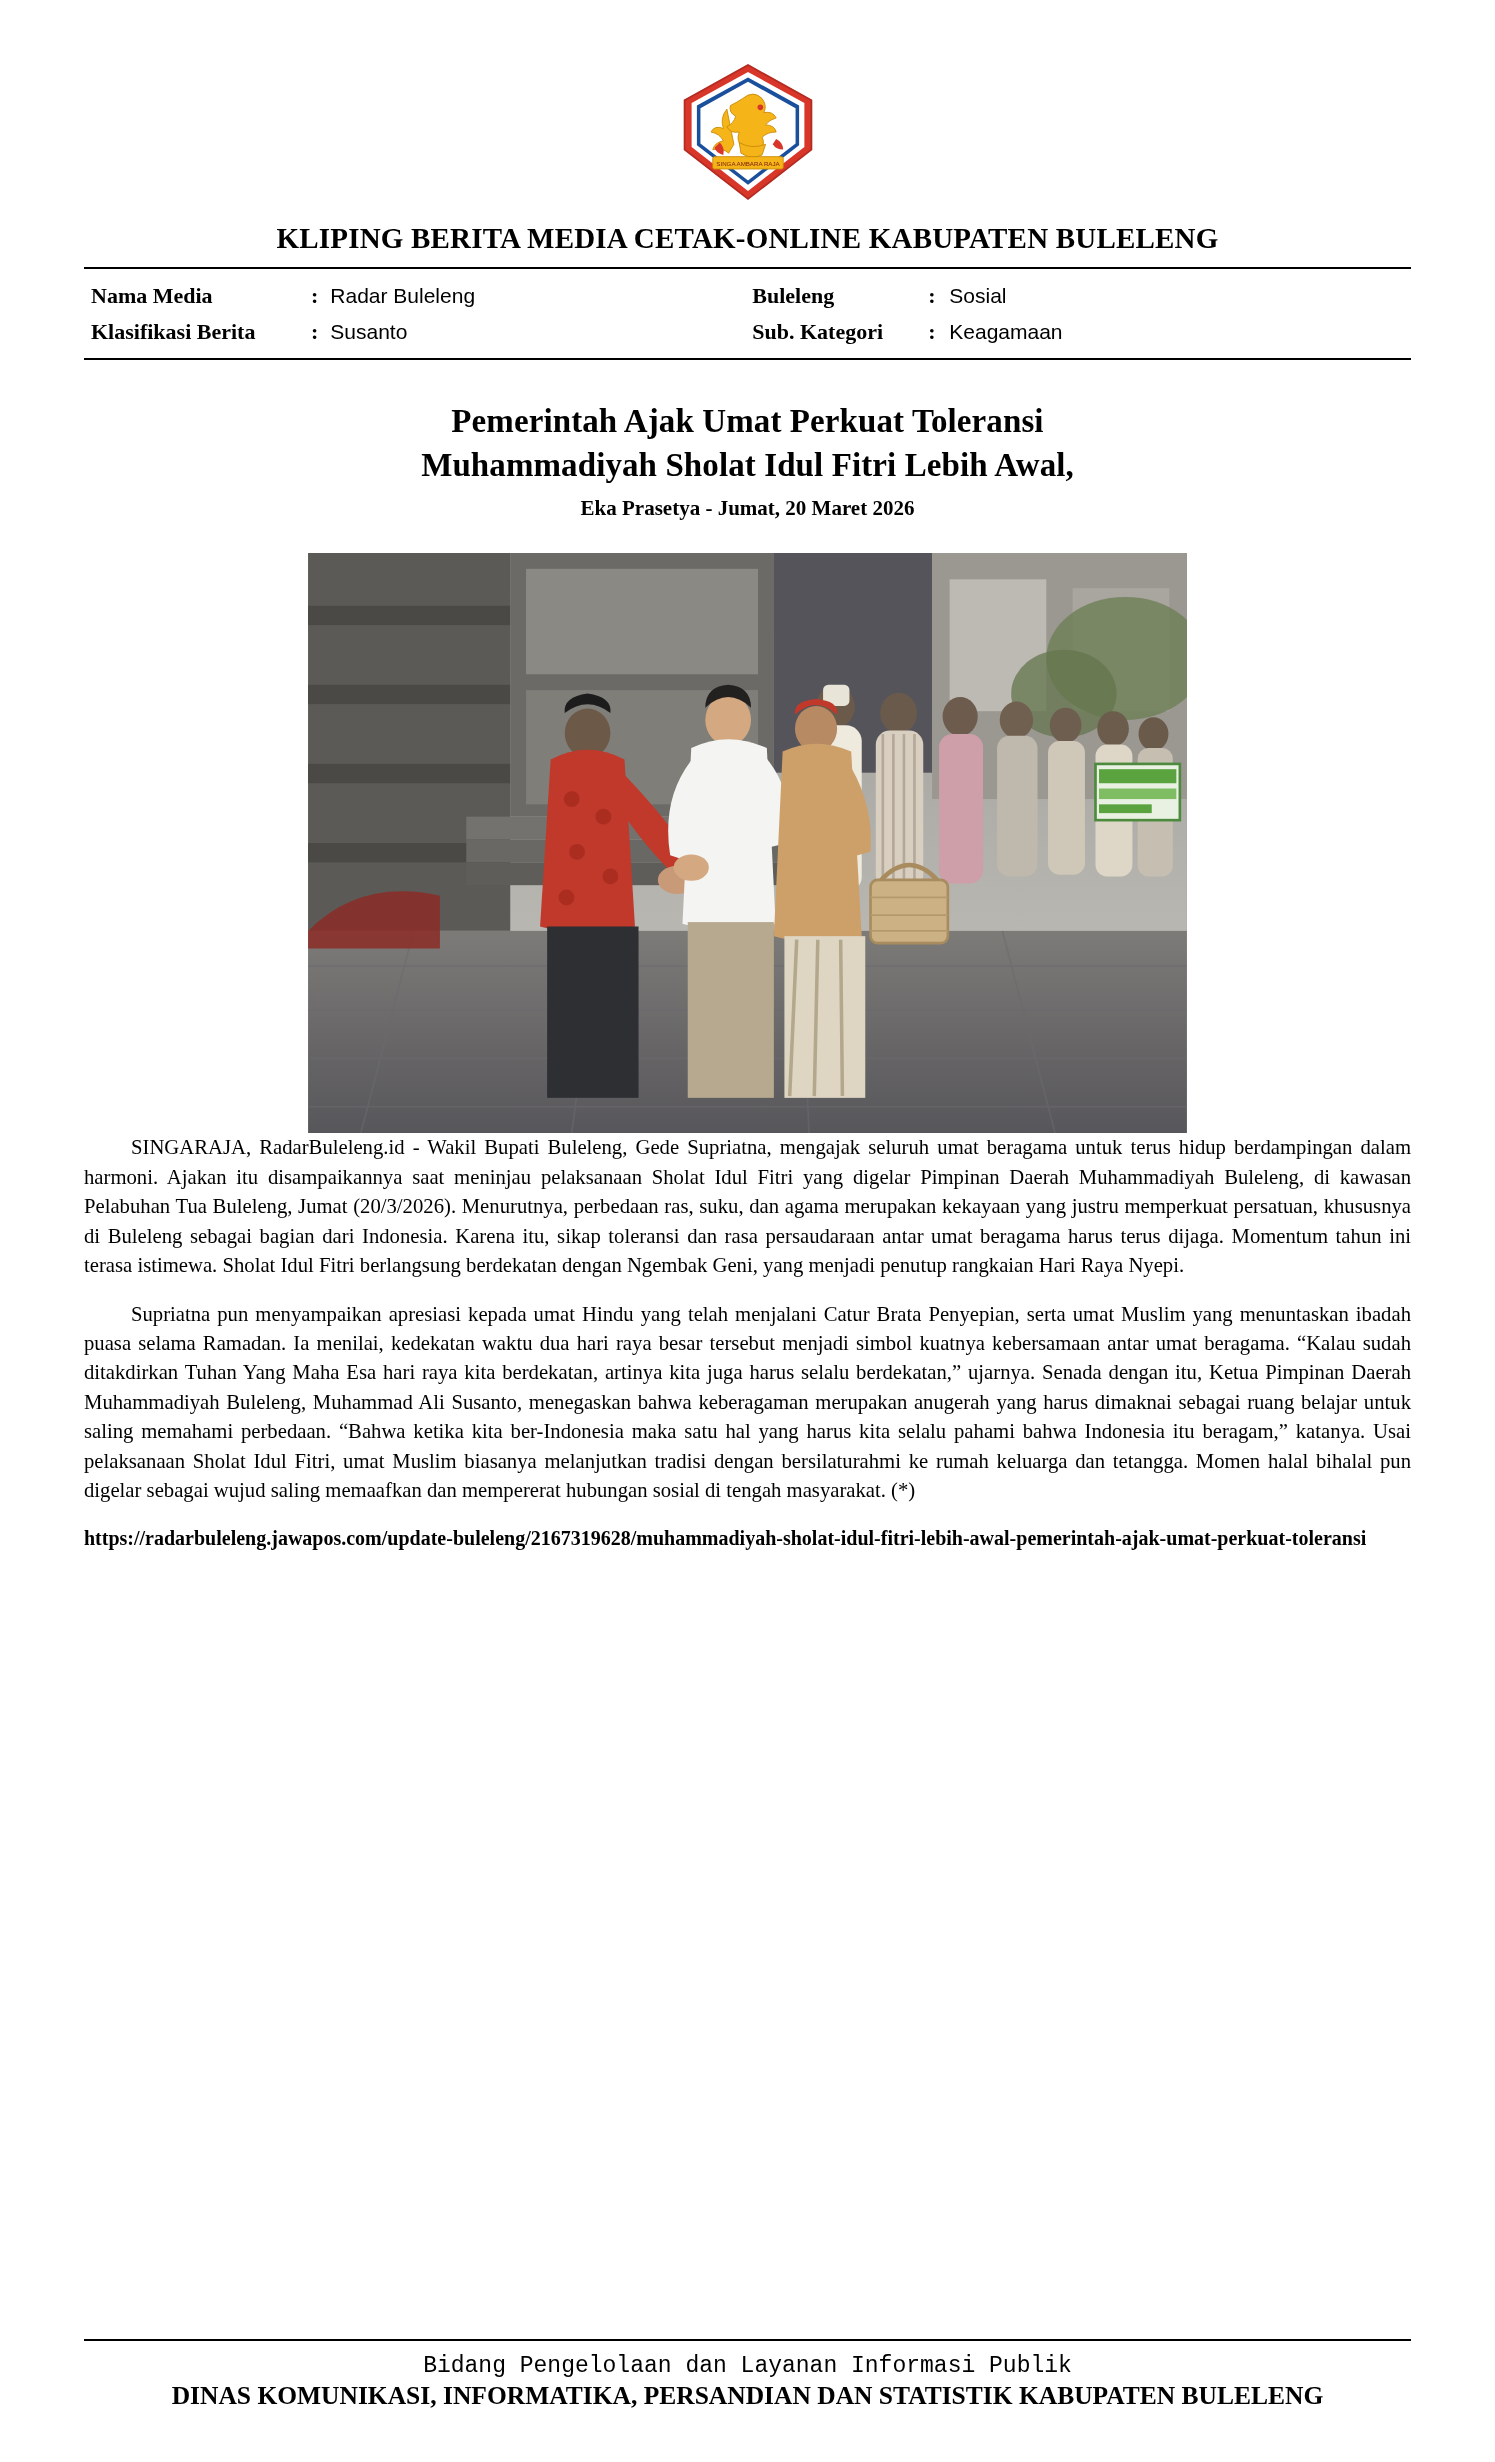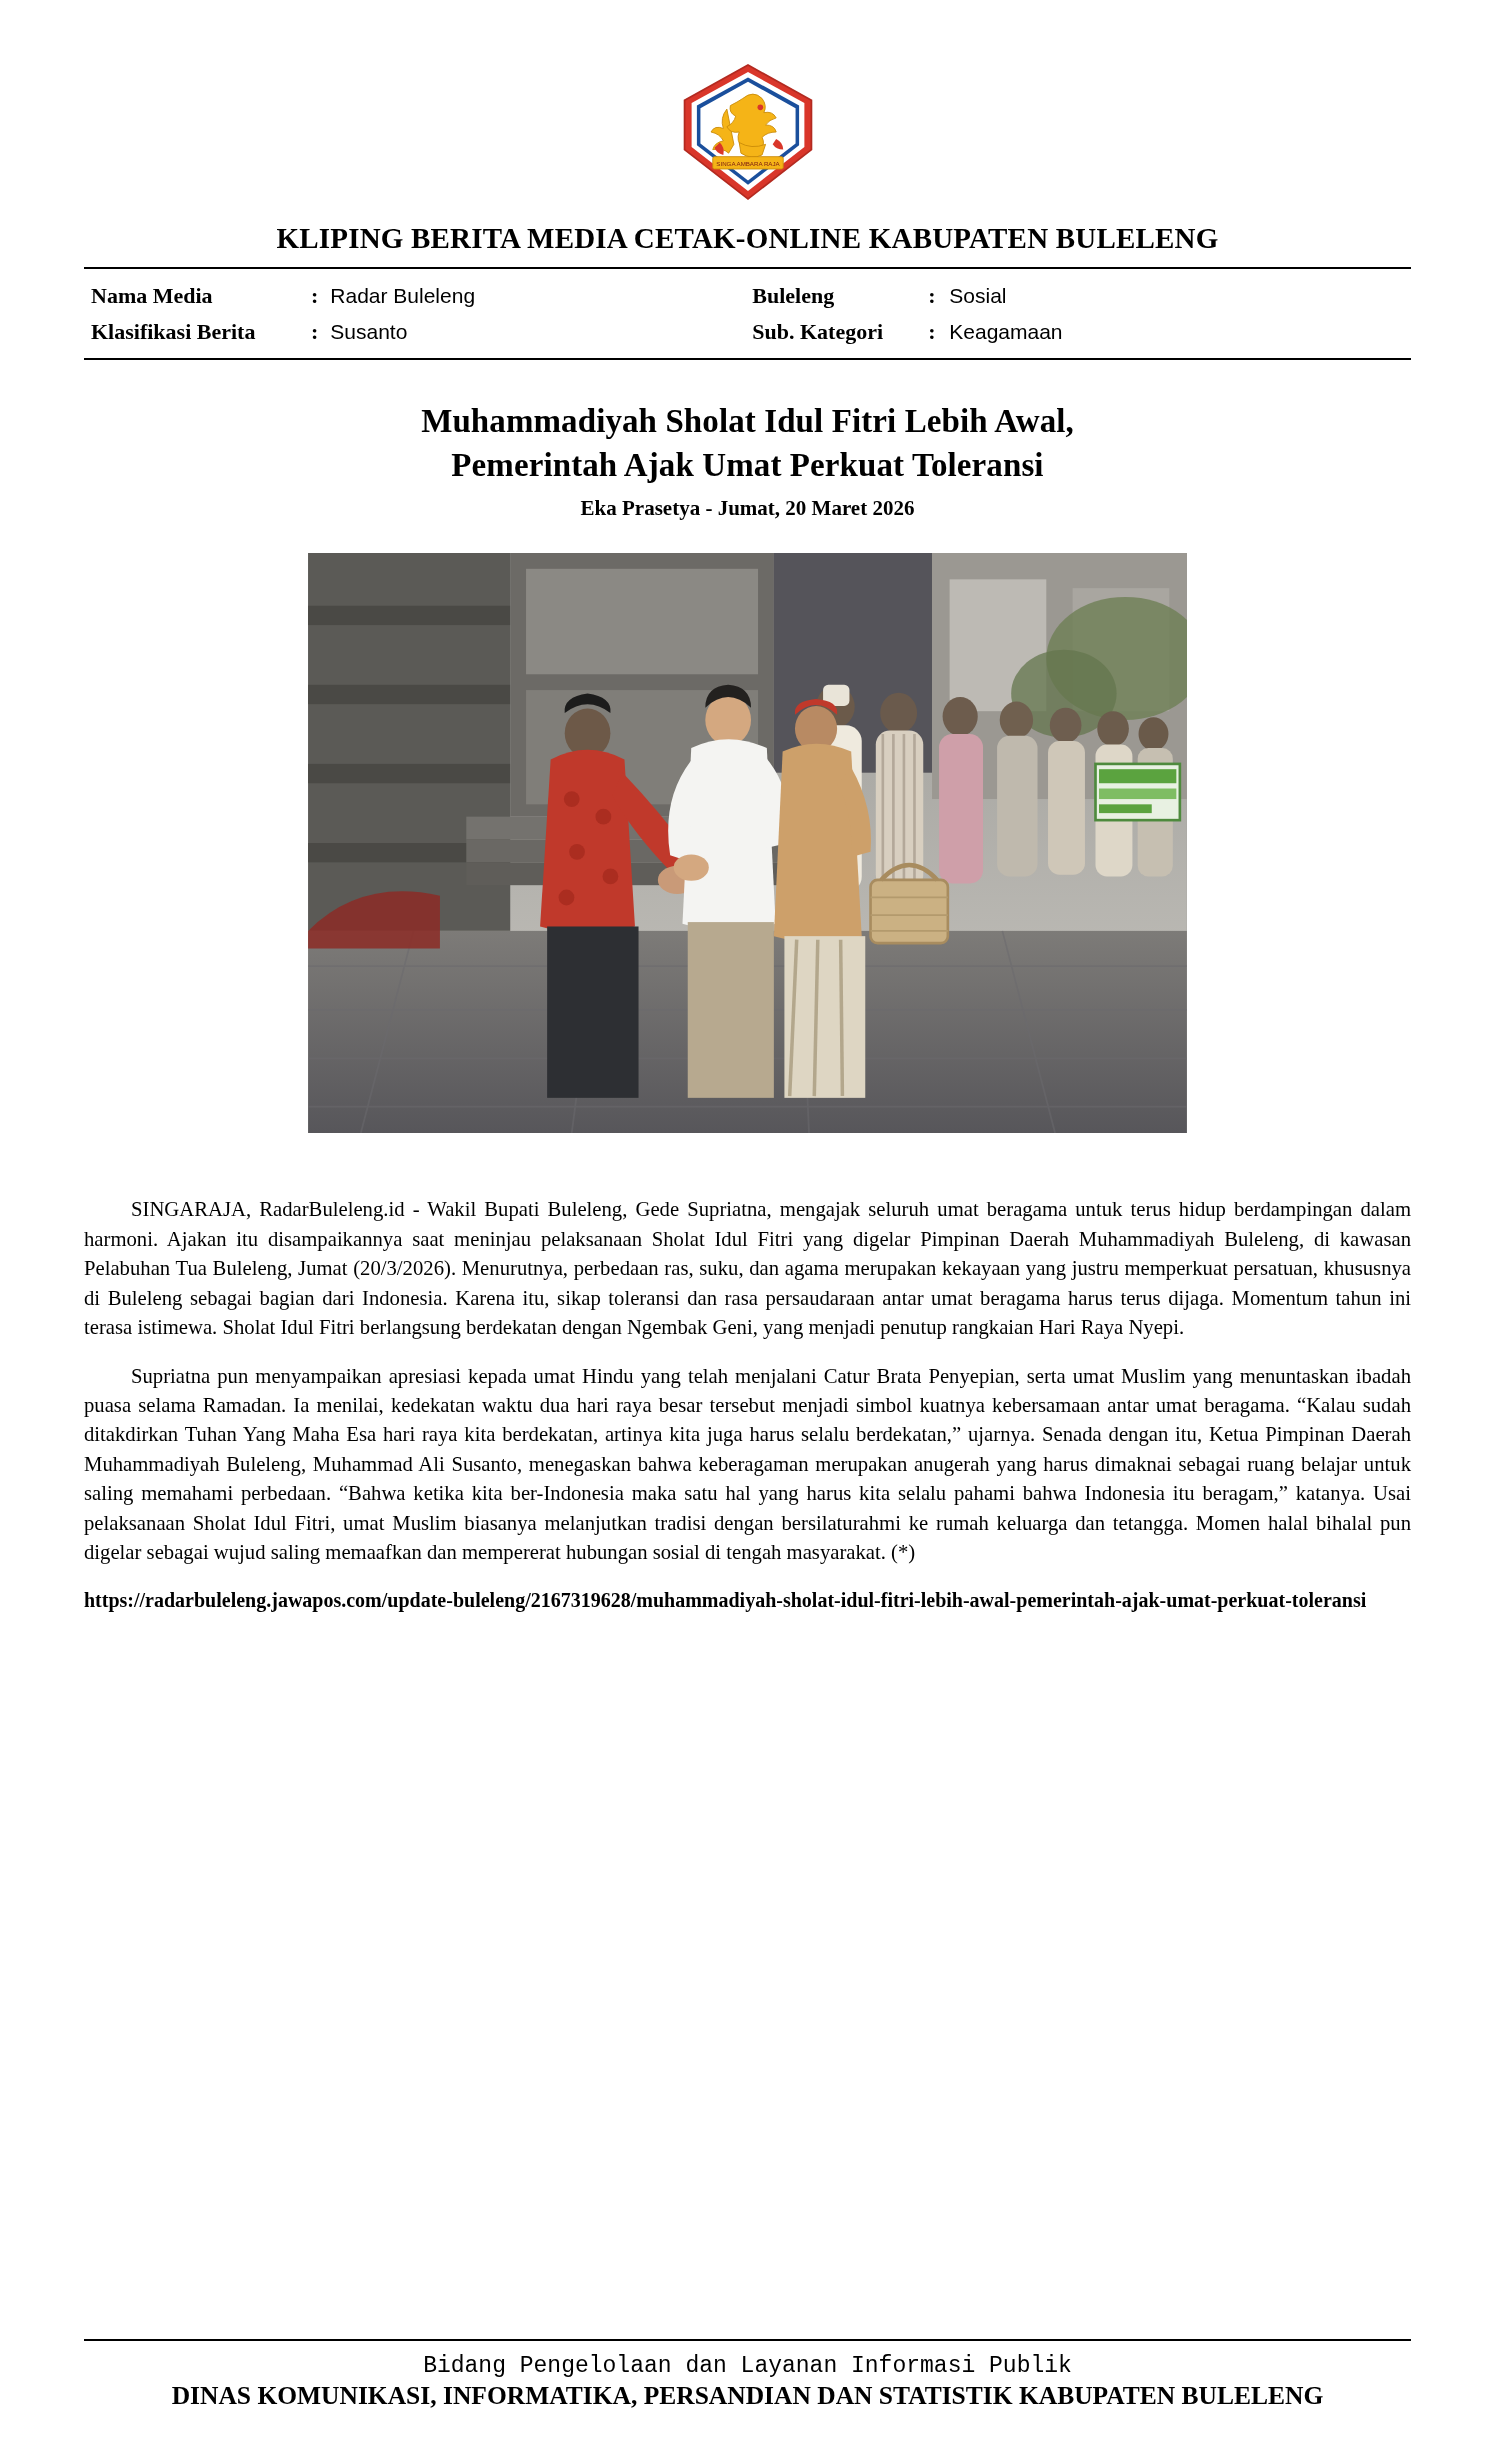--- a/index.html
+++ b/index.html
@@ -102,21 +102,20 @@
     width: 879px;
     height: 580px;
     position: relative;
     overflow: hidden;
     background: #8e8d8b;
   }
   .photo svg { display: block; }
 
   
   .body-text {
-    margin-top: 62px;
     font-size: 20.7px;
     line-height: 1.42;
     text-align: justify;
   }
   .body-text p {
     margin: 0 0 19.3px 0;
     text-indent: 47px;
   }
   .url-line {
     font-weight: bold;
@@ -198,22 +197,22 @@
     <div class="colon">:</div>
     <div class="val">Susanto</div>
     <div class="lbl">Sub. Kategori</div>
     <div class="colon">:</div>
     <div class="val">Keagamaan</div>
   </div>
 
   <div class="rule"></div>
 
   <div class="article-title">
+    <div>Pemerintah Ajak Umat Perkuat Toleransi</div>
     <div>Muhammadiyah Sholat Idul Fitri Lebih Awal,</div>
-    <div>Pemerintah Ajak Umat Perkuat Toleransi</div>
   </div>
   <div class="byline">Eka Prasetya - Jumat, 20 Maret 2026</div>
 
   <div class="photo-wrap">
     <div class="photo">
       <svg viewBox="0 0 1000 660" width="879" height="580" xmlns="http://www.w3.org/2000/svg">
         <defs>
           <linearGradient id="skyg" x1="0" y1="0" x2="0" y2="1">
             <stop offset="0" stop-color="#9a9a96"></stop>
             <stop offset="1" stop-color="#c9c6c0"></stop>

